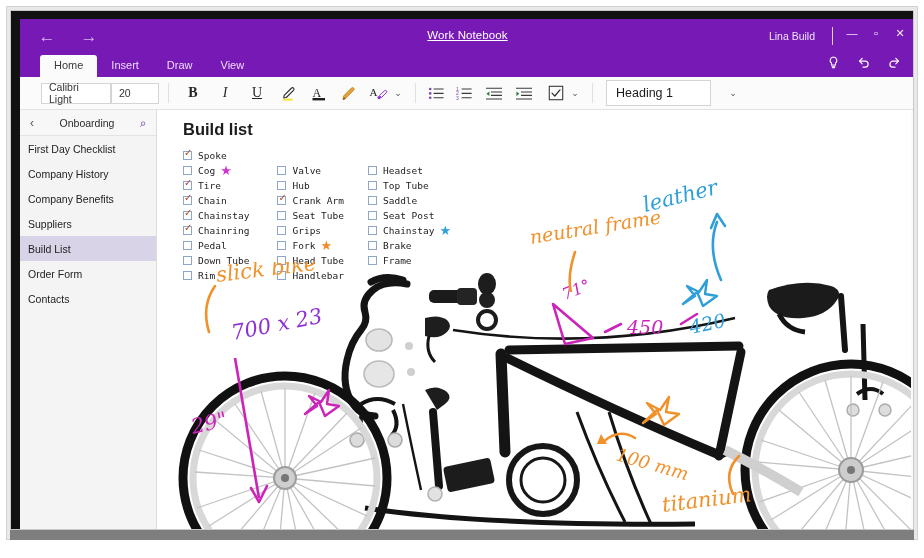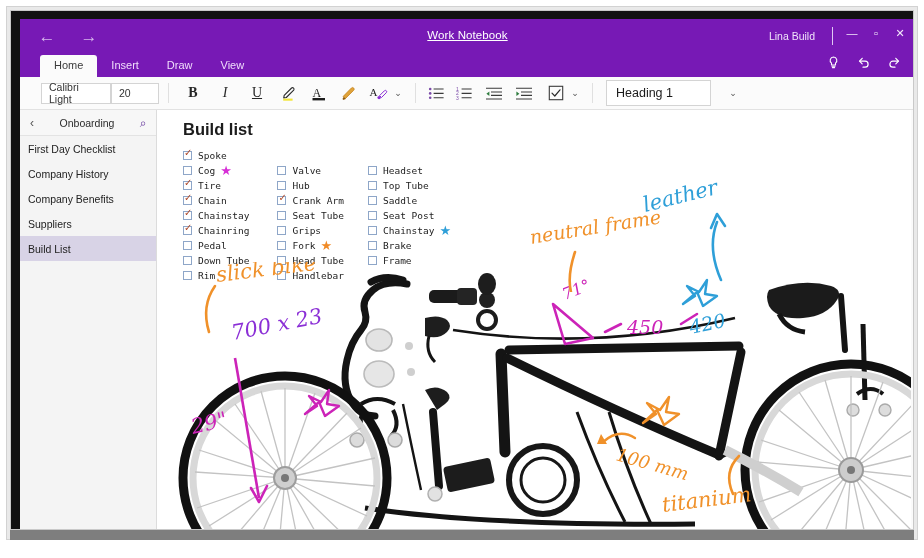--- a/index.html
+++ b/index.html
@@ -311,20 +311,26 @@
         </div>
       <div class="sb-item">
         <span>Company Benefits</span>
         </div>
       <div class="sb-item">
         <span>Suppliers</span>
         </div>
       <div class="sb-item active">
         <span>Build List</span>
         </div>
+      <div class="sb-item">
+        <span>Order Form</span>
+        </div>
+      <div class="sb-item">
+        <span>Contacts</span>
+        </div>
     </div>
 
     <div class="canvas">
       <div class="page-title">Build list</div>
 
       <div class="cols">
 
         <div class="col">
           <div class="chk-row">
               <div class="cb on"></div>

